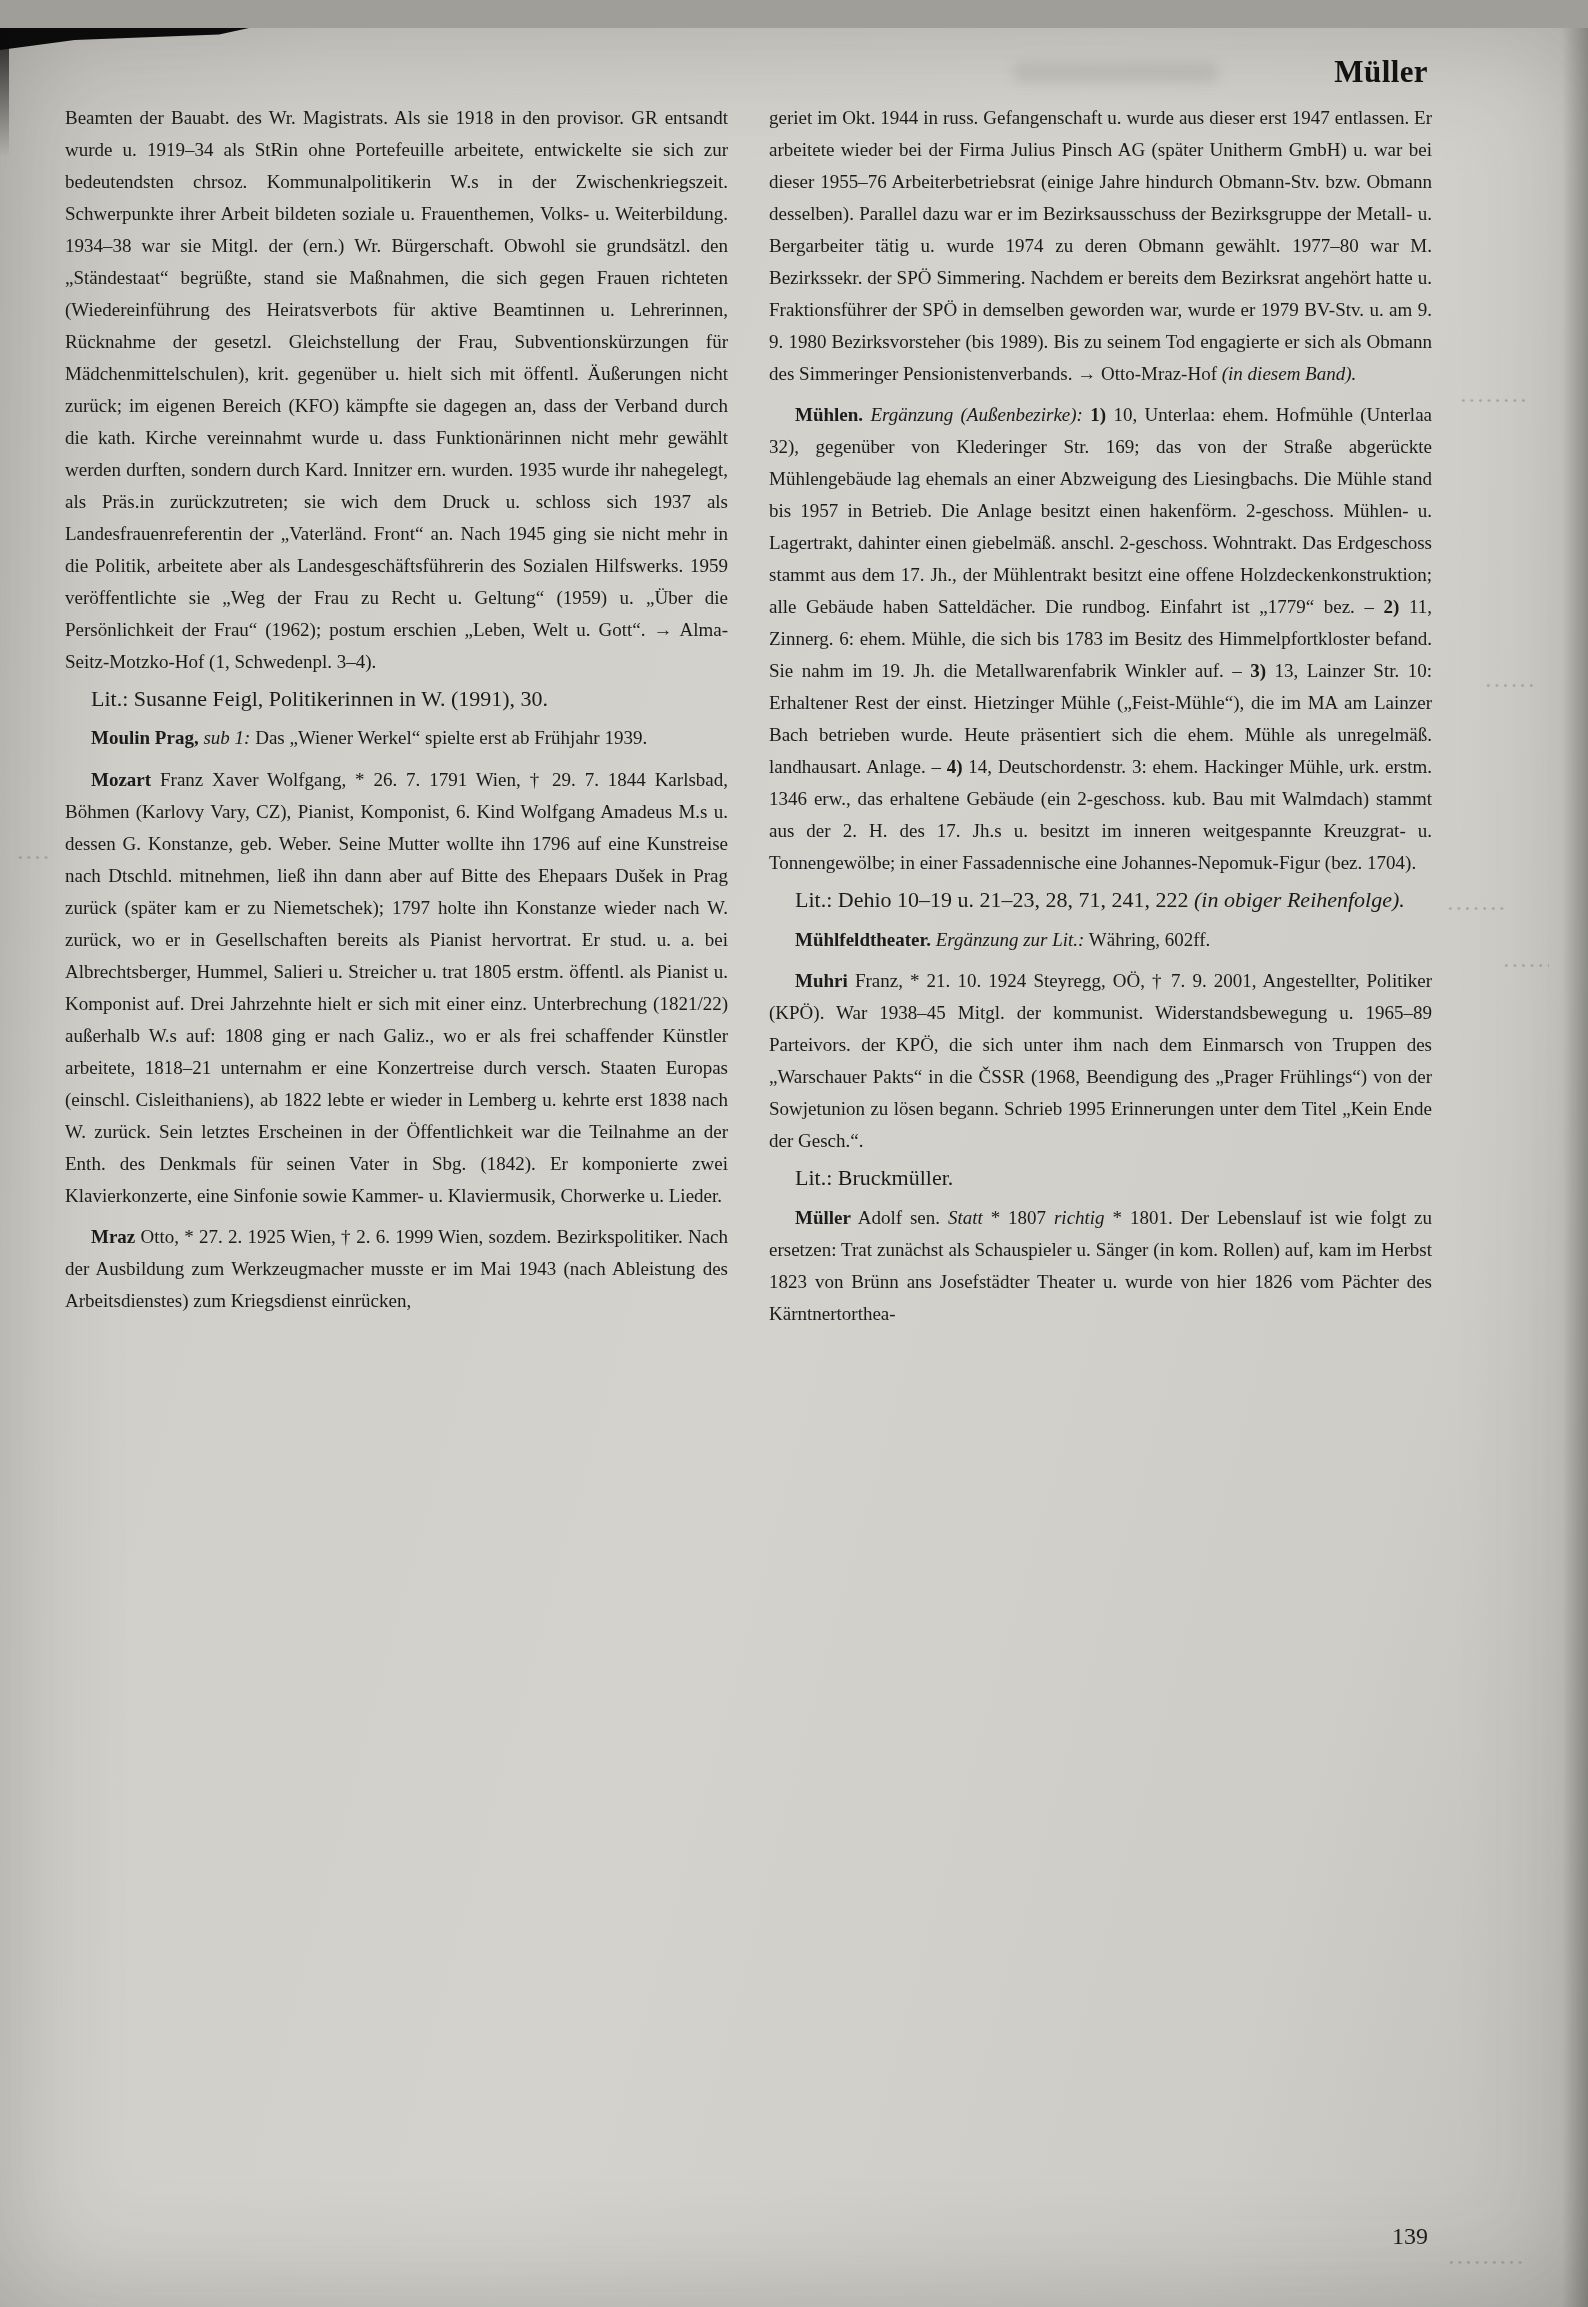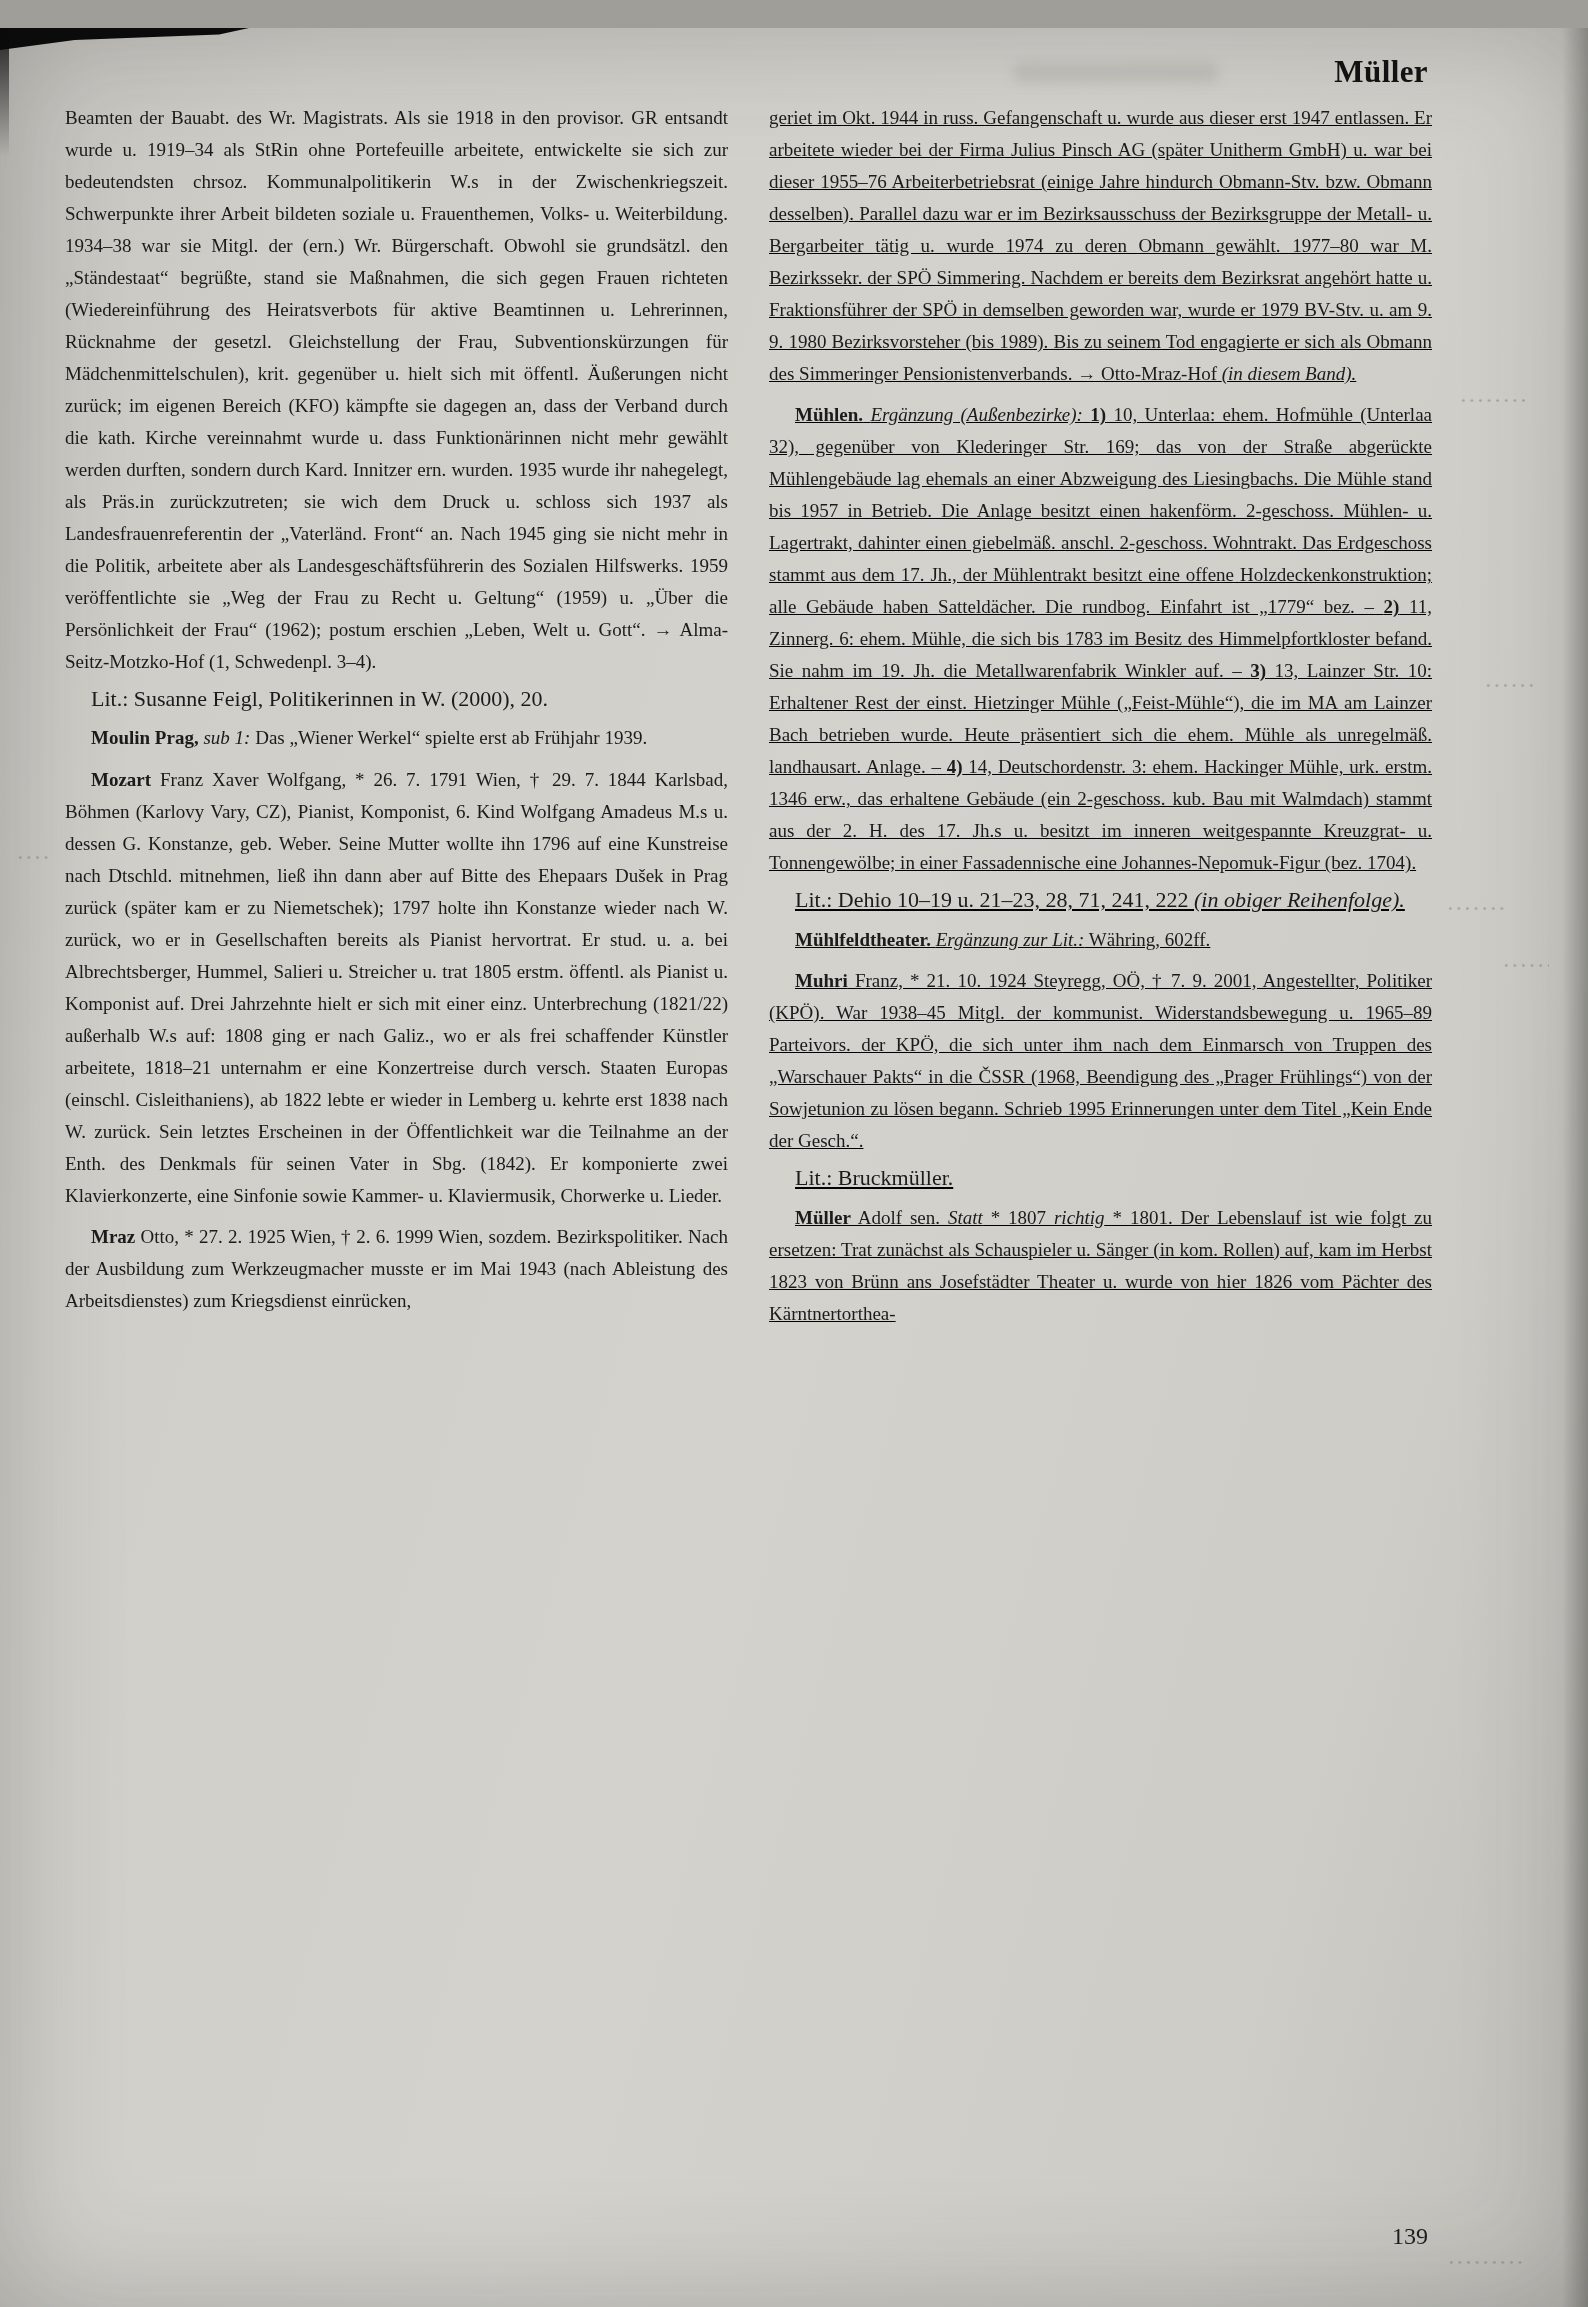--- a/index.html
+++ b/index.html
@@ -44,21 +44,21 @@
   .sp6{top:826px;left:15.5px;width:34px;}
 
   .running-header{
     position:absolute;top:26px;right:160px;
     font-size:31px;font-weight:bold;color:#121212;letter-spacing:0.4px;
   }
   .col{
     position:absolute;top:74px;width:663px;
   }
   .col.left{left:65px;}
-  .col.right{left:769px;text-decoration:underline;}
+  .col.right{left:769px;}
   .para{
     margin:0;text-align:justify;color:#1b1b1b;
     font-size:19px;line-height:32px;
     -webkit-hyphens:auto;hyphens:auto;
   }
   .para.entry{text-indent:26px;margin-top:9.4px;}
   .para.lit{text-indent:26px;margin-top:6px;font-size:22px;line-height:29px;}
   .b{font-weight:bold;}
   .i{font-style:italic;}
   .page-number{
@@ -78,21 +78,21 @@
   <div class="speckle sp2"></div>
   <div class="speckle sp3"></div>
   <div class="speckle sp4"></div>
   <div class="speckle sp5"></div>
   <div class="speckle sp6"></div>
 
   <div class="running-header">Müller</div>
 
   <div class="col left">
       <p class="para body"><span>Beamten der Bauabt. des Wr. Magistrats. Als sie 1918 in den provisor. GR entsandt wurde u. 1919–34 als StRin ohne Portefeuille arbeitete, entwickelte sie sich zur bedeutendsten chrsoz. Kommunalpolitikerin W.s in der Zwischenkriegszeit. Schwerpunkte ihrer Arbeit bildeten soziale u. Frauenthemen, Volks- u. Weiterbildung. 1934–38 war sie Mitgl. der (ern.) Wr. Bürgerschaft. Obwohl sie grundsätzl. den „Ständestaat“ begrüßte, stand sie Maßnahmen, die sich gegen Frauen richteten (Wiedereinführung des Heiratsverbots für aktive Beamtinnen u. Lehrerinnen, Rücknahme der gesetzl. Gleichstellung der Frau, Subventionskürzungen für Mädchenmittelschulen), krit. gegenüber u. hielt sich mit öffentl. Äußerungen nicht zurück; im eigenen Bereich (KFO) kämpfte sie dagegen an, dass der Verband durch die kath. Kirche vereinnahmt wurde u. dass Funktionärinnen nicht mehr gewählt werden durften, sondern durch Kard. Innitzer ern. wurden. 1935 wurde ihr nahegelegt, als Präs.in zurückzutreten; sie wich dem Druck u. schloss sich 1937 als Landesfrauenreferentin der „Vaterländ. Front“ an. Nach 1945 ging sie nicht mehr in die Politik, arbeitete aber als Landesgeschäftsführerin des Sozialen Hilfswerks. 1959 veröffentlichte sie „Weg der Frau zu Recht u. Geltung“ (1959) u. „Über die Persönlichkeit der Frau“ (1962); postum erschien „Leben, Welt u. Gott“. → Alma-Seitz-Motzko-Hof (1, Schwedenpl. 3–4).</span></p>
-      <p class="para lit"><span>Lit.: Susanne Feigl, Politikerinnen in W. (2000), 20.</span></p>
+      <p class="para lit"><span>Lit.: Susanne Feigl, Politikerinnen in W. (1991), 30.</span></p>
       <p class="para entry"><span class="b">Moulin Prag,</span><span> </span><span class="i">sub 1:</span><span> Das „Wiener Werkel“ spielte erst ab Frühjahr 1939.</span></p>
       <p class="para entry"><span class="b">Mozart</span><span> Franz Xaver Wolfgang, * 26. 7. 1791 Wien, † 29. 7. 1844 Karlsbad, Böhmen (Karlovy Vary, CZ), Pianist, Komponist, 6. Kind Wolfgang Amadeus M.s u. dessen G. Konstanze, geb. Weber. Seine Mutter wollte ihn 1796 auf eine Kunstreise nach Dtschld. mitnehmen, ließ ihn dann aber auf Bitte des Ehepaars Dušek in Prag zurück (später kam er zu Niemetschek); 1797 holte ihn Konstanze wieder nach W. zurück, wo er in Gesellschaften bereits als Pianist hervortrat. Er stud. u. a. bei Albrechtsberger, Hummel, Salieri u. Streicher u. trat 1805 erstm. öffentl. als Pianist u. Komponist auf. Drei Jahrzehnte hielt er sich mit einer einz. Unterbrechung (1821/22) außerhalb W.s auf: 1808 ging er nach Galiz., wo er als frei schaffender Künstler arbeitete, 1818–21 unternahm er eine Konzertreise durch versch. Staaten Europas (einschl. Cisleithaniens), ab 1822 lebte er wieder in Lemberg u. kehrte erst 1838 nach W. zurück. Sein letztes Erscheinen in der Öffentlichkeit war die Teilnahme an der Enth. des Denkmals für seinen Vater in Sbg. (1842). Er komponierte zwei Klavierkonzerte, eine Sinfonie sowie Kammer- u. Klaviermusik, Chorwerke u. Lieder.</span></p>
       <p class="para entry"><span class="b">Mraz</span><span> Otto, * 27. 2. 1925 Wien, † 2. 6. 1999 Wien, sozdem. Bezirkspolitiker. Nach der Ausbildung zum Werkzeugmacher musste er im Mai 1943 (nach Ableistung des Arbeitsdienstes) zum Kriegsdienst einrücken,</span></p>
     </div>
   <div class="col right">
       <p class="para body"><span>geriet im Okt. 1944 in russ. Gefangenschaft u. wurde aus dieser erst 1947 entlassen. Er arbeitete wieder bei der Firma Julius Pinsch AG (später Unitherm GmbH) u. war bei dieser 1955–76 Arbeiterbetriebsrat (einige Jahre hindurch Obmann-Stv. bzw. Obmann desselben). Parallel dazu war er im Bezirksausschuss der Bezirksgruppe der Metall- u. Bergarbeiter tätig u. wurde 1974 zu deren Obmann gewählt. 1977–80 war M. Bezirkssekr. der SPÖ Simmering. Nachdem er bereits dem Bezirksrat angehört hatte u. Fraktionsführer der SPÖ in demselben geworden war, wurde er 1979 BV-Stv. u. am 9. 9. 1980 Bezirksvorsteher (bis 1989). Bis zu seinem Tod engagierte er sich als Obmann des Simmeringer Pensionistenverbands. → Otto-Mraz-Hof </span><span class="i">(in diesem Band).</span></p>
       <p class="para entry"><span class="b">Mühlen.</span><span> </span><span class="i">Ergänzung (Außenbezirke):</span><span> </span><span class="b">1)</span><span> 10, Unterlaa: ehem. Hofmühle (Unterlaa 32), gegenüber von Klederinger Str. 169; das von der Straße abgerückte Mühlengebäude lag ehemals an einer Abzweigung des Liesingbachs. Die Mühle stand bis 1957 in Betrieb. Die Anlage besitzt einen hakenförm. 2-geschoss. Mühlen- u. Lagertrakt, dahinter einen giebelmäß. anschl. 2-geschoss. Wohntrakt. Das Erdgeschoss stammt aus dem 17. Jh., der Mühlentrakt besitzt eine offene Holzdeckenkonstruktion; alle Gebäude haben Satteldächer. Die rundbog. Einfahrt ist „1779“ bez. – </span><span class="b">2)</span><span> 11, Zinnerg. 6: ehem. Mühle, die sich bis 1783 im Besitz des Himmelpfortkloster befand. Sie nahm im 19. Jh. die Metallwarenfabrik Winkler auf. – </span><span class="b">3)</span><span> 13, Lainzer Str. 10: Erhaltener Rest der einst. Hietzinger Mühle („Feist-Mühle“), die im MA am Lainzer Bach betrieben wurde. Heute präsentiert sich die ehem. Mühle als unregelmäß. landhausart. Anlage. – </span><span class="b">4)</span><span> 14, Deutschordenstr. 3: ehem. Hackinger Mühle, urk. erstm. 1346 erw., das erhaltene Gebäude (ein 2-geschoss. kub. Bau mit Walmdach) stammt aus der 2. H. des 17. Jh.s u. besitzt im inneren weitgespannte Kreuzgrat- u. Tonnengewölbe; in einer Fassadennische eine Johannes-Nepomuk-Figur (bez. 1704).</span></p>
       <p class="para lit"><span>Lit.: Dehio 10–19 u. 21–23, 28, 71, 241, 222 </span><span class="i">(in obiger Reihenfolge).</span></p>
       <p class="para entry"><span class="b">Mühlfeldtheater.</span><span> </span><span class="i">Ergänzung zur Lit.:</span><span> Währing, 602ff.</span></p>
       <p class="para entry"><span class="b">Muhri</span><span> Franz, * 21. 10. 1924 Steyregg, OÖ, † 7. 9. 2001, Angestellter, Politiker (KPÖ). War 1938–45 Mitgl. der kommunist. Widerstandsbewegung u. 1965–89 Parteivors. der KPÖ, die sich unter ihm nach dem Einmarsch von Truppen des „Warschauer Pakts“ in die ČSSR (1968, Beendigung des „Prager Frühlings“) von der Sowjetunion zu lösen begann. Schrieb 1995 Erinnerungen unter dem Titel „Kein Ende der Gesch.“.</span></p>

